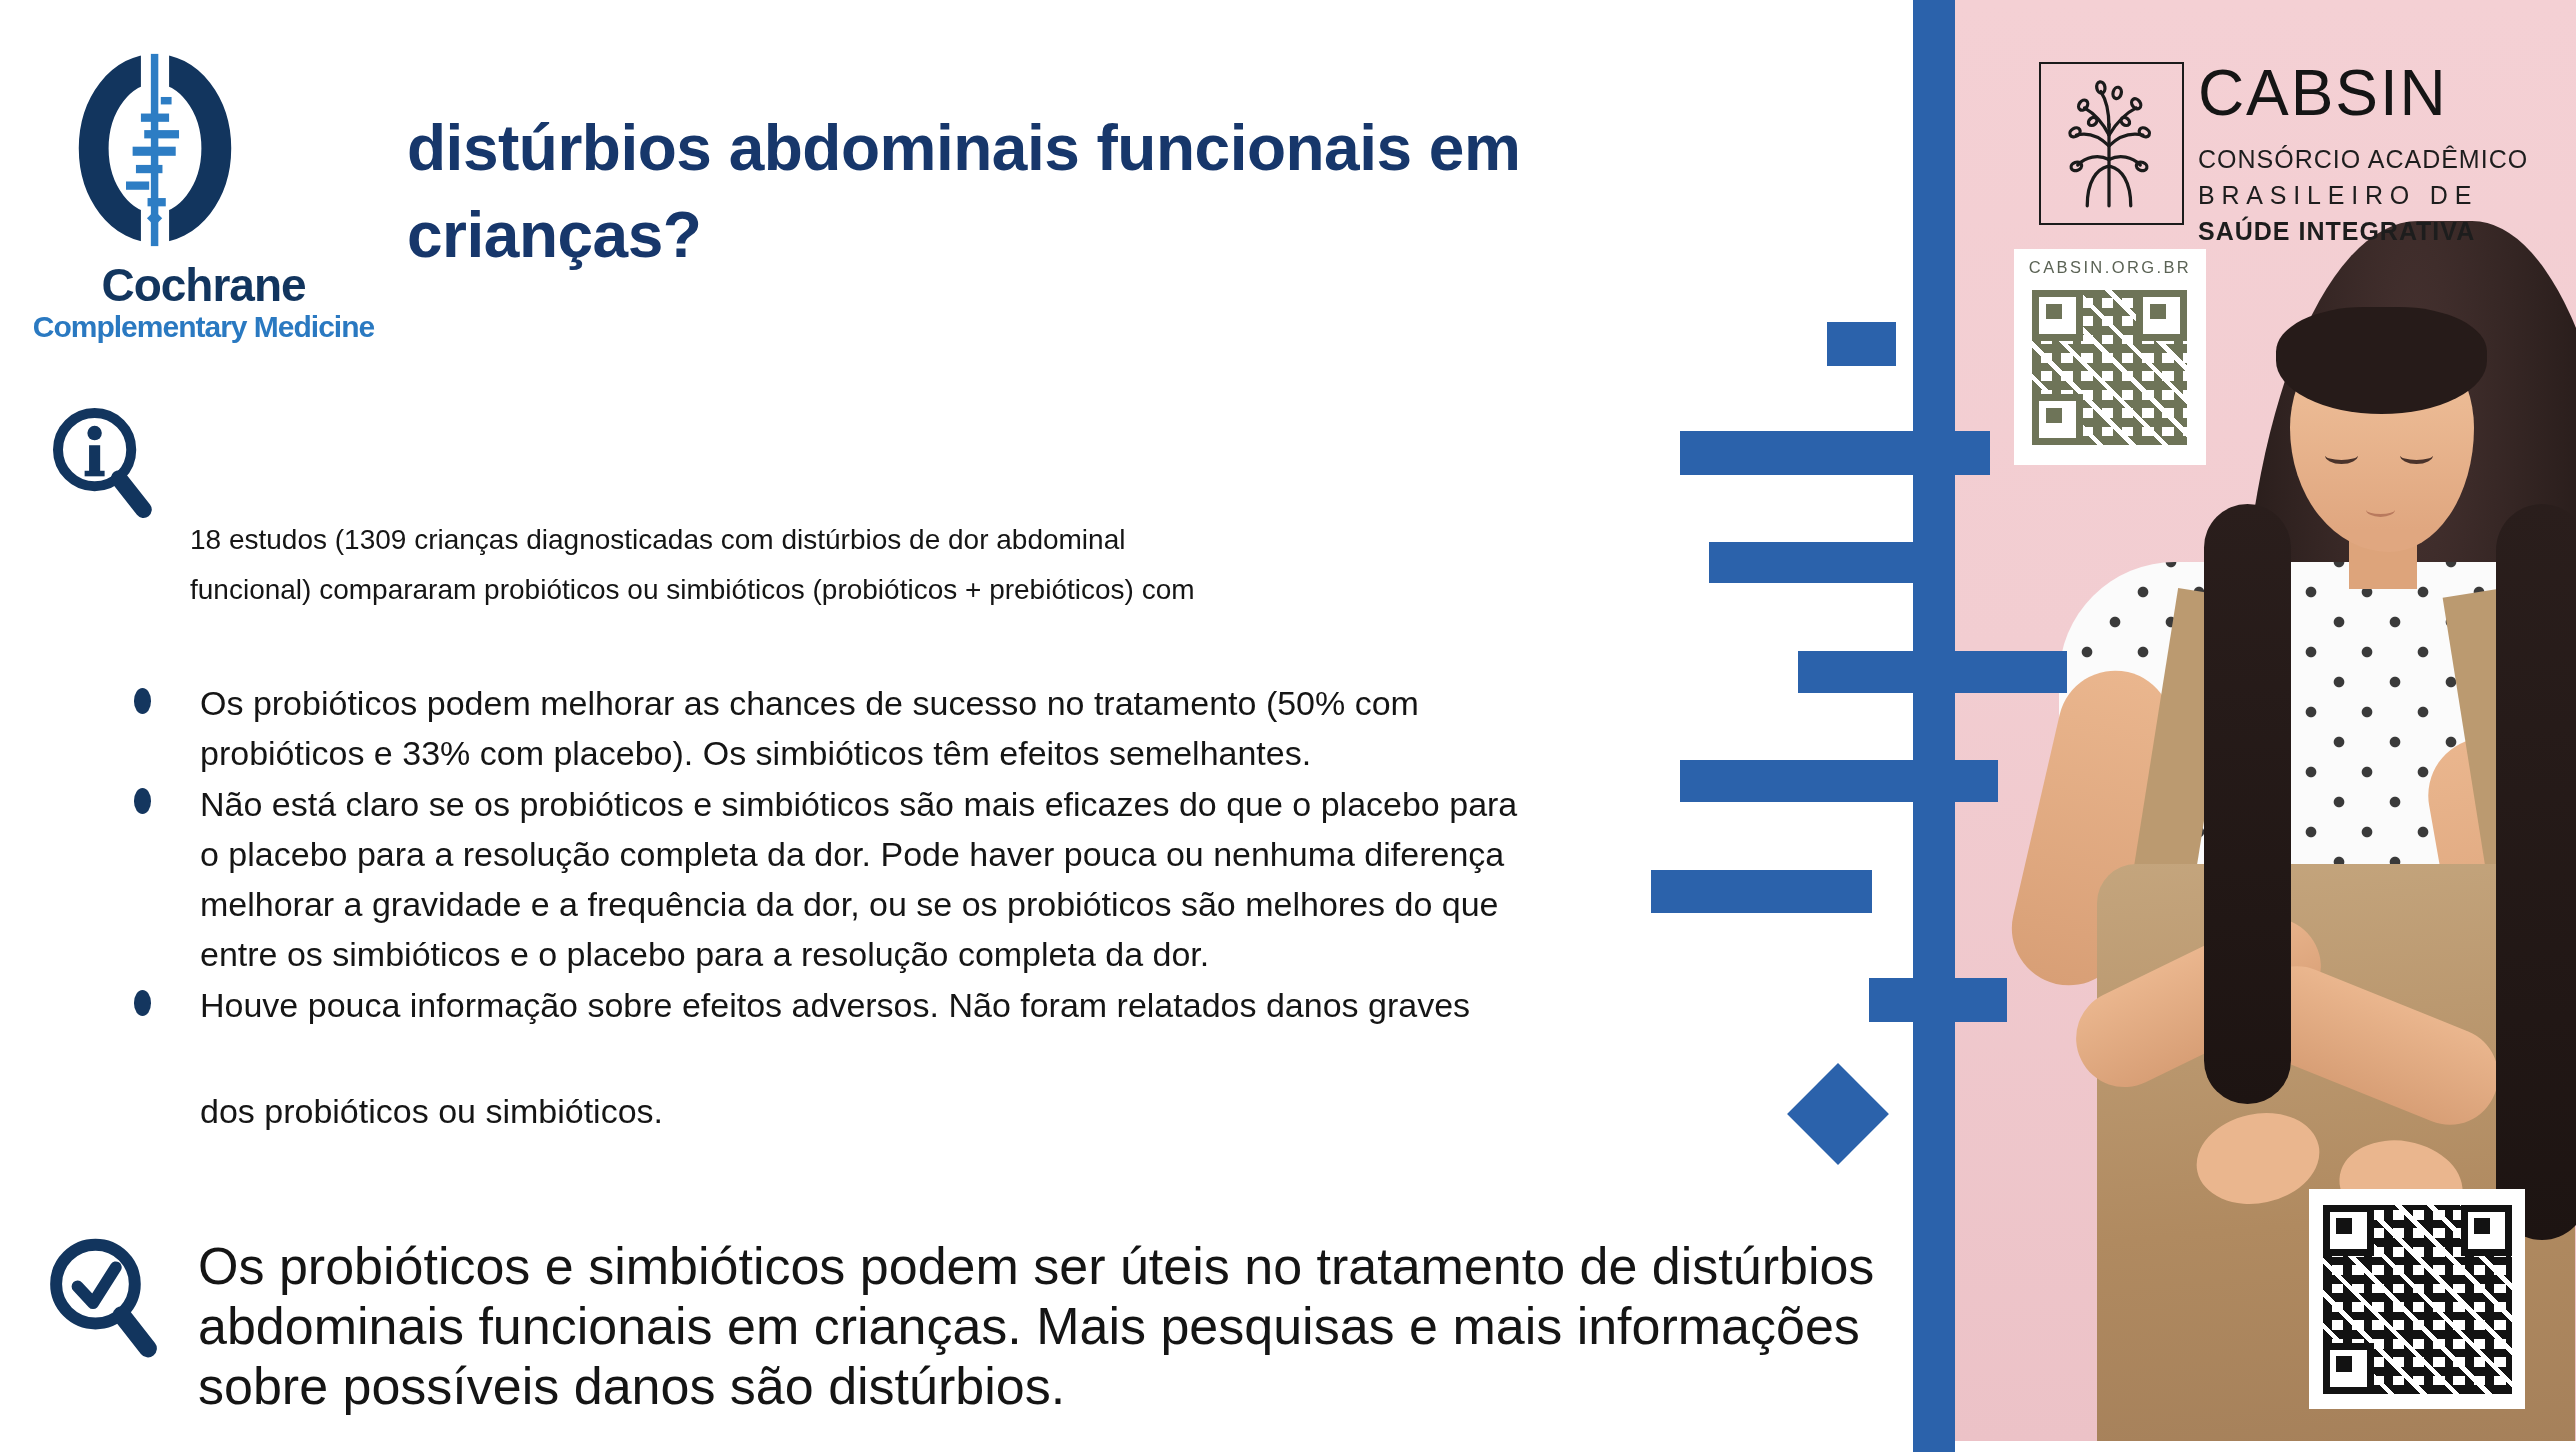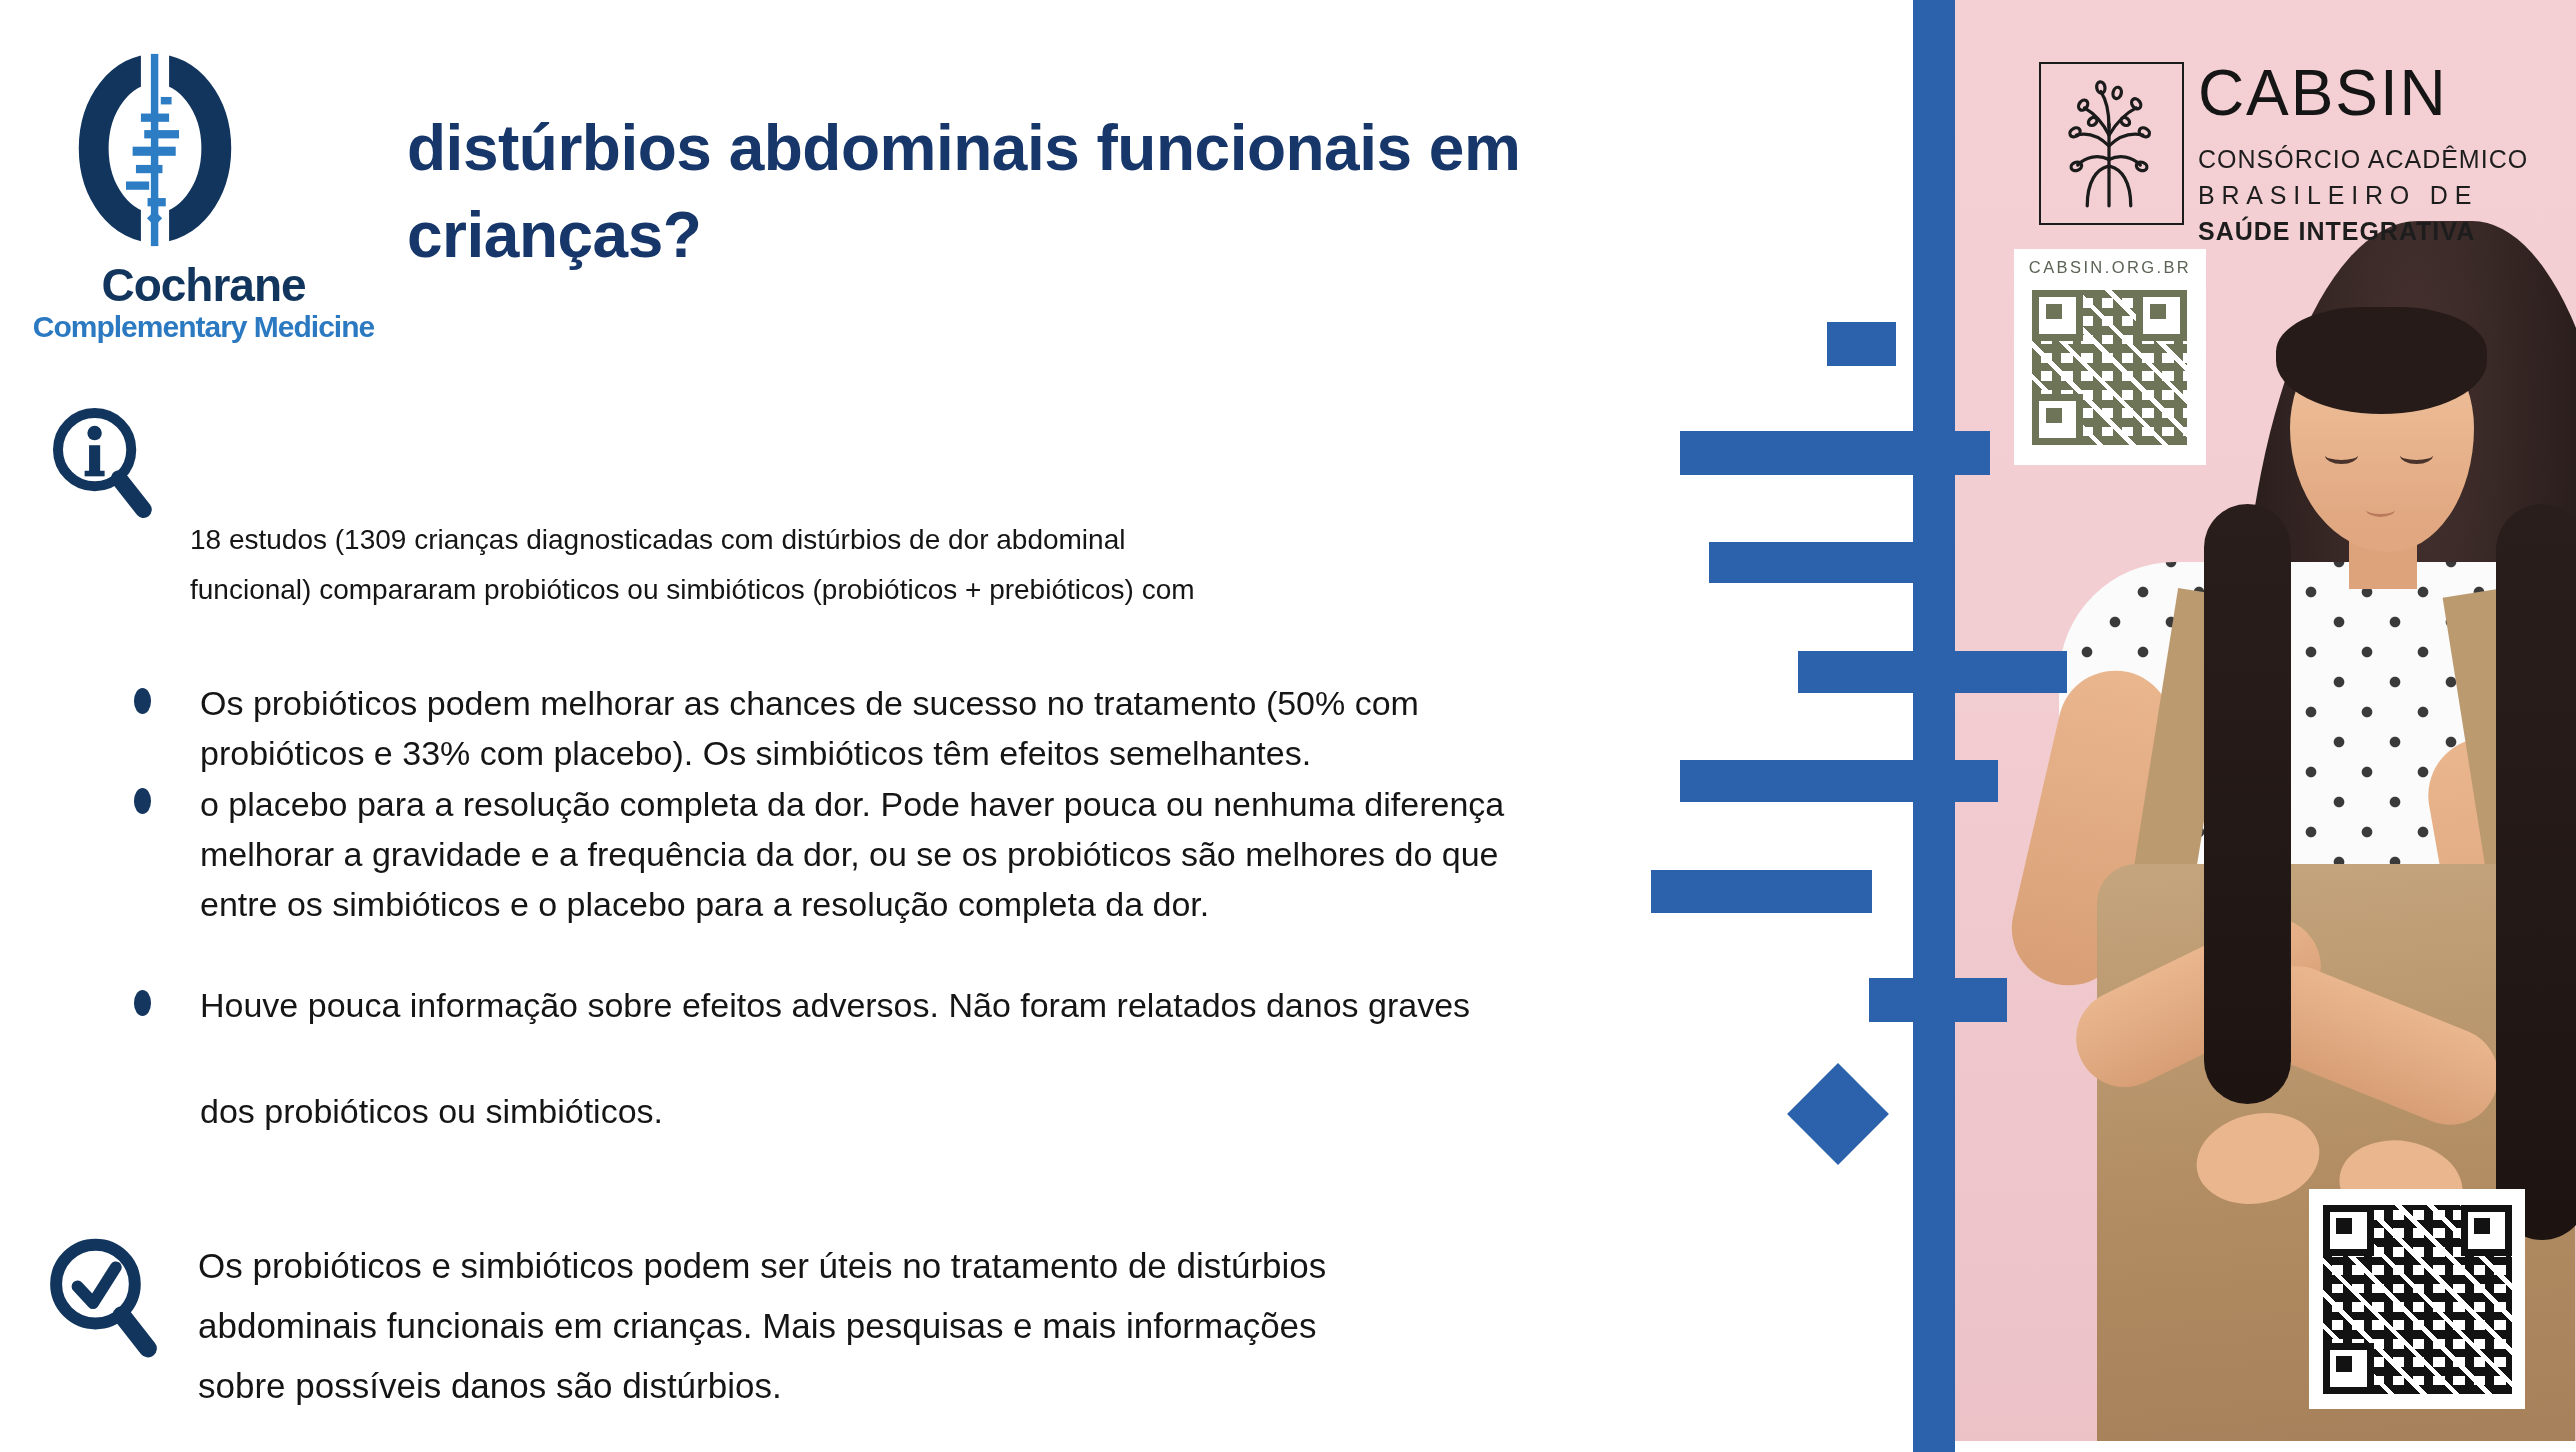--- a/index.html
+++ b/index.html
@@ -25,21 +25,21 @@
   .info-icon{left:48px;top:405px;width:111px;height:116px;}
   .check-icon{left:43px;top:1234px;width:124px;height:124px;}
 
   
   .intro{left:190px;top:515px;font-size:28px;line-height:50px;color:#151515;}
   .bullet-text{position:absolute;left:200px;font-size:34px;line-height:50px;color:#151515;}
   .bt1{top:678px;} .bt2{top:779px;} .bt3{top:980px;}
   .gap-line{margin-top:56px;}
   .dot{position:absolute;left:134px;width:17.4px;height:26px;border-radius:50%;background:#14365f;}
   .d1{top:688px;} .d2{top:788px;} .d3{top:990px;}
-  .conclusion{left:198px;top:1236px;font-size:35px;line-height:60px;color:#151515;}
+  .conclusion{left:198px;top:1236px;font-size:52px;line-height:60px;color:#151515;}
 
   
   .blue{background:#2b62ab;z-index:6;}
   .vbar {left:1913px;top:0;width:42px;height:1453px;}
   .bar-a{left:1827px;top:322px;width:69px;height:44px;}
   .bar-b{left:1680px;top:431px;width:310px;height:44px;}
   .bar-c{left:1709px;top:542px;width:205px;height:41px;}
   .bar-d{left:1798px;top:651px;width:269px;height:42px;}
   .bar-e{left:1680px;top:760px;width:318px;height:42px;}
   .bar-f{left:1651px;top:870px;width:221px;height:43px;}
@@ -153,20 +153,21 @@
   </div>
 
   <span class="dot d1"></span>
   <div class="bullet-text bt1">
     <div class="tline">Os probióticos podem melhorar as chances de sucesso no tratamento (50% com</div>
     <div class="tline">probióticos e 33% com placebo). Os simbióticos têm efeitos semelhantes.</div>
   </div>
 
   <span class="dot d2"></span>
   <div class="bullet-text bt2">
+    <div class="tline">Não está claro se os probióticos e simbióticos são mais eficazes do que o placebo para</div>
     <div class="tline">o placebo para a resolução completa da dor. Pode haver pouca ou nenhuma diferença</div>
     <div class="tline">melhorar a gravidade e a frequência da dor, ou se os probióticos são melhores do que</div>
     <div class="tline">entre os simbióticos e o placebo para a resolução completa da dor.</div>
   </div>
 
   <span class="dot d3"></span>
   <div class="bullet-text bt3">
     <div class="tline">Houve pouca informação sobre efeitos adversos. Não foram relatados danos graves</div>
     <div class="tline gap-line">dos probióticos ou simbióticos.</div>
   </div>

